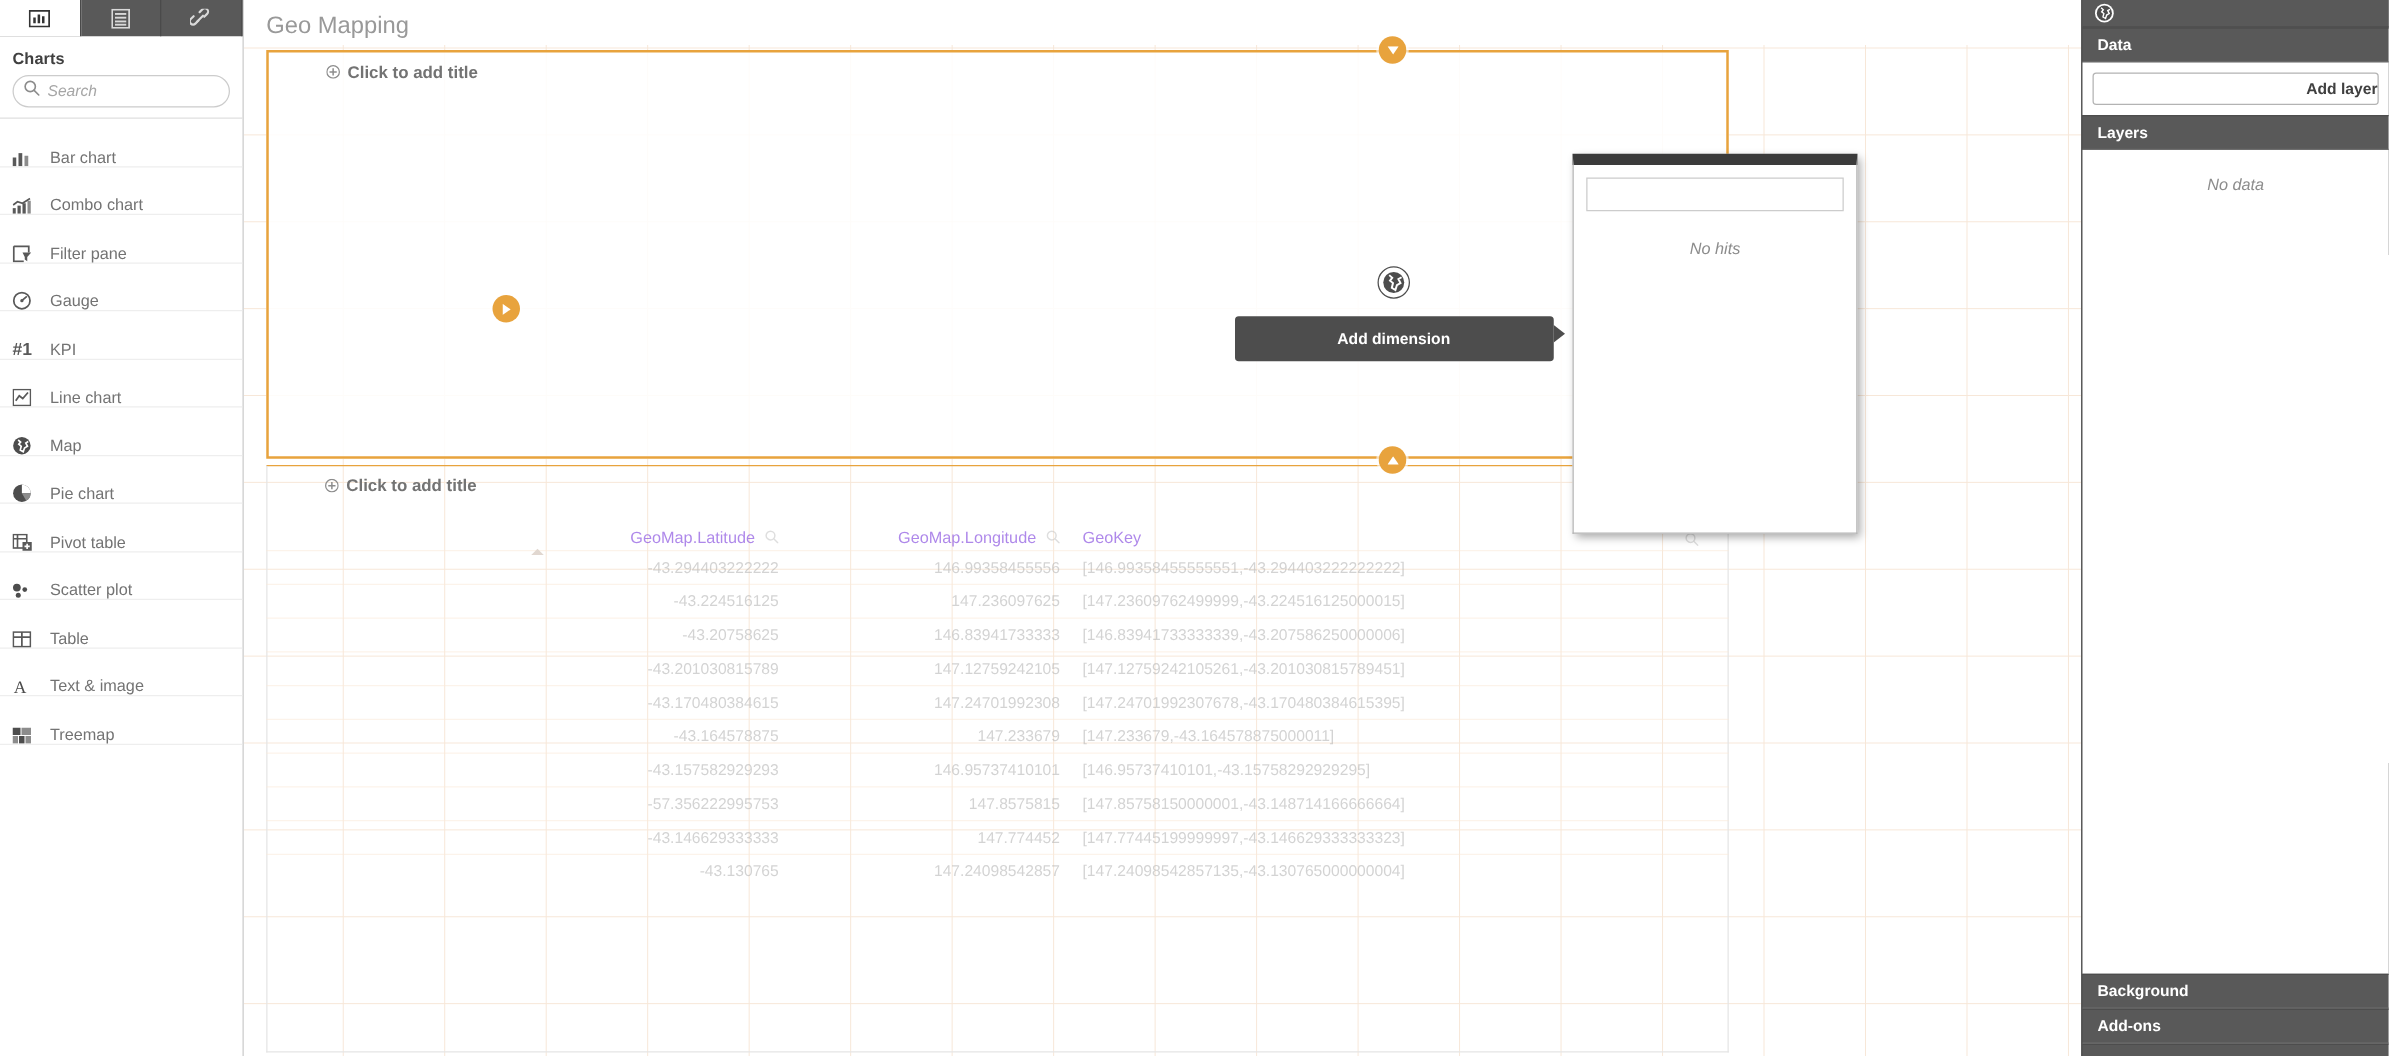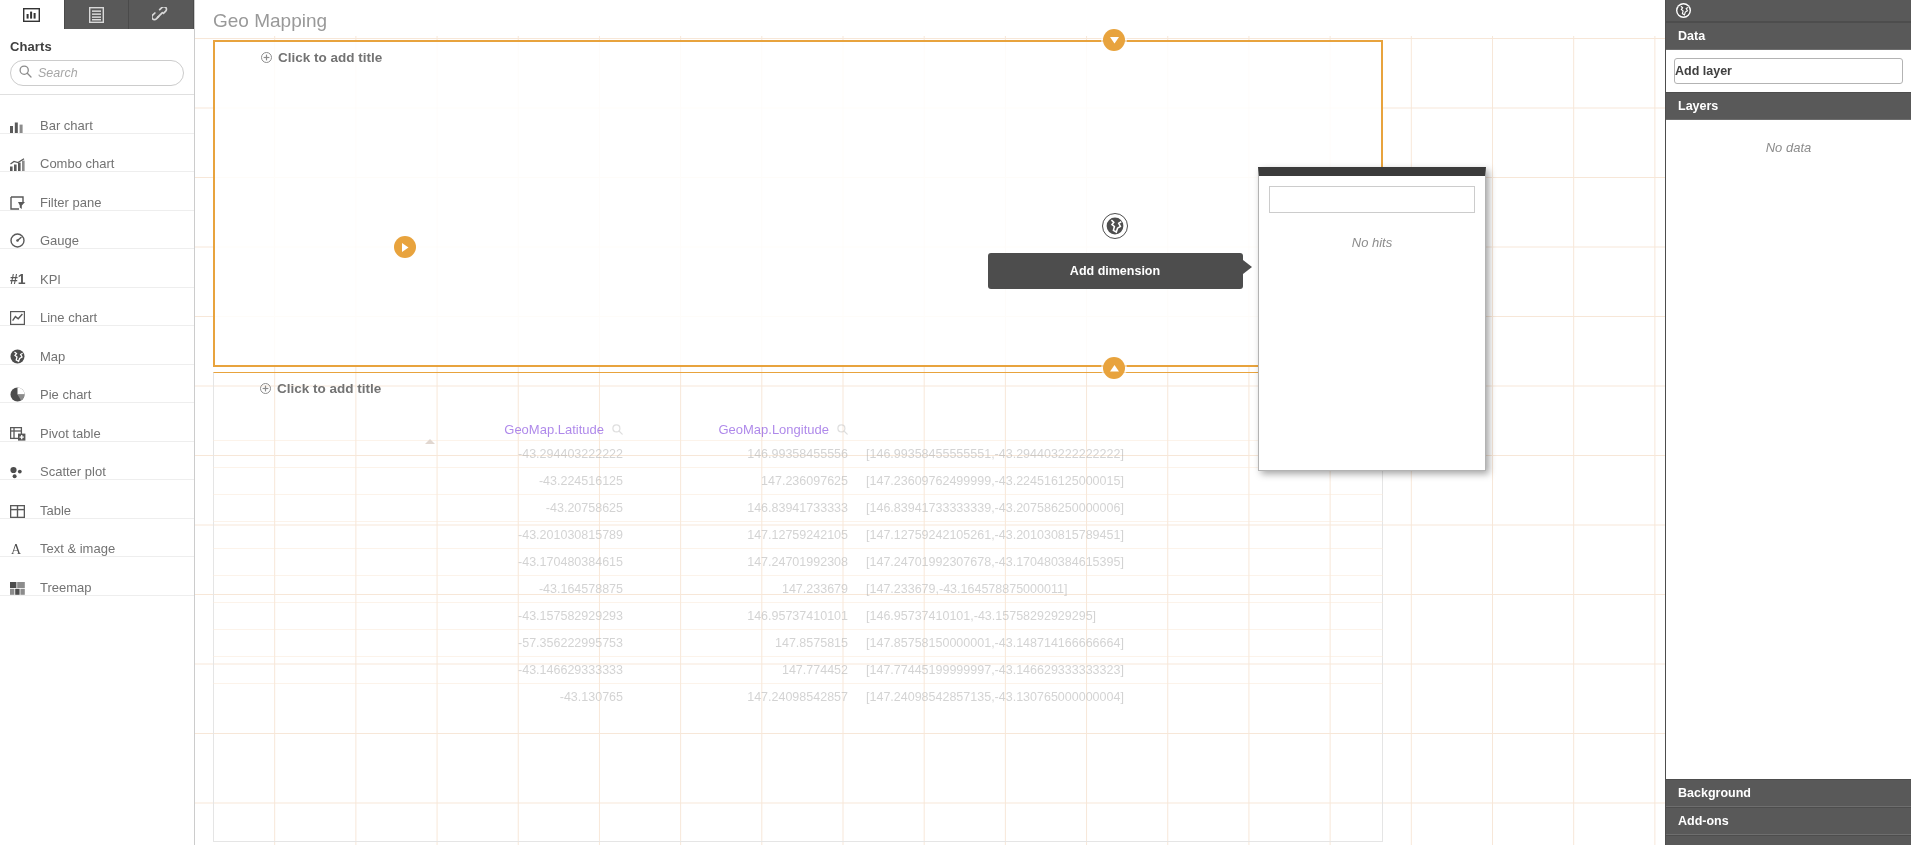--- a/index.html
+++ b/index.html
@@ -187,21 +187,20 @@
   
   .field-popover {
     position: absolute;
     left: 1063px; top: 123px;
     width: 228px; height: 304px;
     background: #ffffff;
     border: 1px solid #b3b3b3;
     border-top: 9px solid #3b3b3b;
     box-shadow: 3px 3px 7px rgba(0,0,0,0.35);
     z-index: 30;
-    margin-top: 44px;
   }
   .field-popover .fp-input {
     margin: 10px 10px 0 10px;
     height: 27px;
     border: 1px solid #cccccc;
     background: #fff;
   }
   .field-popover .fp-nohits {
     margin-top: 22px;
     text-align: center;
@@ -283,21 +282,21 @@
     border-bottom: 1px solid #6e6e6e;
     border-top: 1px solid #4d4d4d;
     cursor: pointer;
   }
   .rp-body { background: #ffffff; padding: 8px 8px; }
   .add-layer-btn {
     height: 26px;
     border: 1px solid #b3b3b3;
     border-radius: 3px;
     background: #ffffff;
-    display: flex; align-items: center; justify-content: flex-start;
+    display: flex; align-items: center; justify-content: flex-end;
     font-size: 12.5px; font-weight: bold; color: #404040;
     cursor: pointer;
   }
   .rp-layers-body {
     background: #ffffff;
     flex: 1 1 auto;
     padding-top: 20px;
   }
   .no-data {
     text-align: center; font-size: 13px; font-style: italic;
@@ -552,20 +551,23 @@
         </div>
         <div class="th th-lon">
           <span>GeoMap.Longitude</span>
           <span class="mag">
             <svg width="11" height="11" viewBox="0 0 11 11">
               <circle cx="4.4" cy="4.4" r="3.5" fill="none" stroke="#c4c4c4" stroke-width="1.2"></circle>
               <line x1="7" y1="7" x2="10.2" y2="10.2" stroke="#c4c4c4" stroke-width="1.2" stroke-linecap="round"></line>
             </svg>
           </span>
         </div>
+        <div class="th th-key">
+          <span>GeoKey</span>
+        </div>
         <div class="th th-pad">
           <span class="mag">
             <svg width="11" height="11" viewBox="0 0 11 11">
               <circle cx="4.4" cy="4.4" r="3.5" fill="none" stroke="#c4c4c4" stroke-width="1.2"></circle>
               <line x1="7" y1="7" x2="10.2" y2="10.2" stroke="#c4c4c4" stroke-width="1.2" stroke-linecap="round"></line>
             </svg>
           </span>
         </div>
         <div class="sortmark"></div>
       </div>

